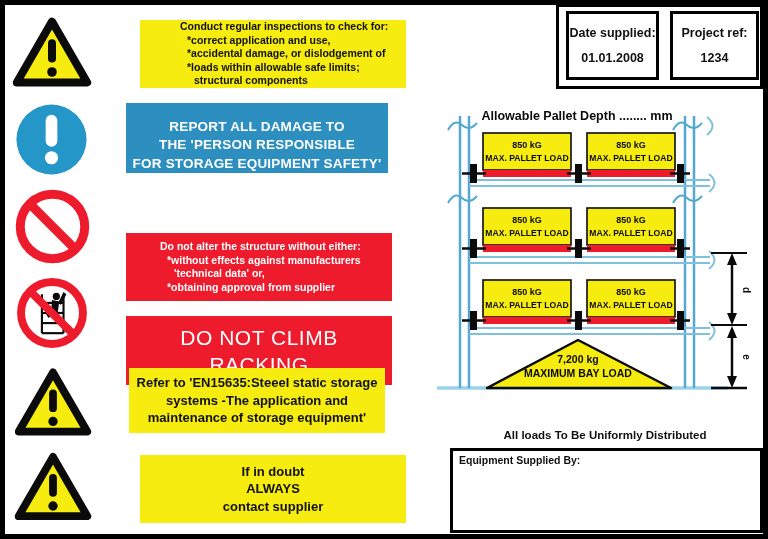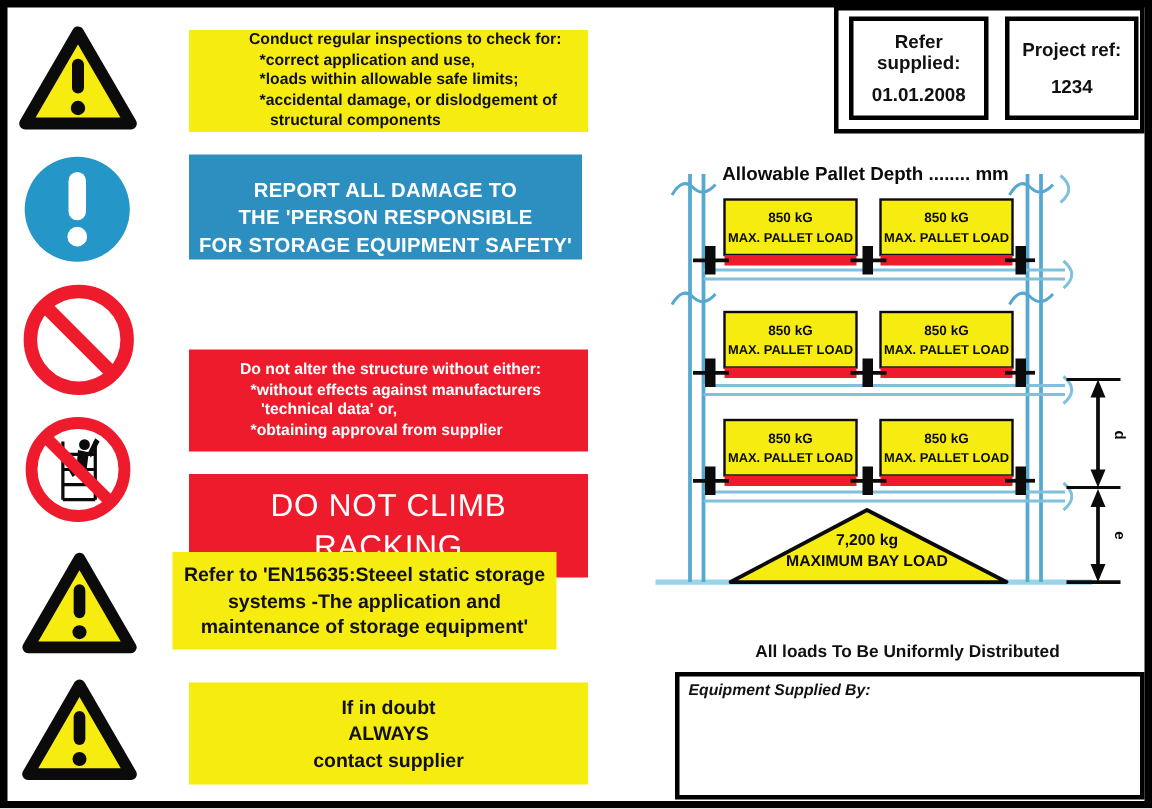--- a/index.html
+++ b/index.html
@@ -11,21 +11,21 @@
     --beam:#7FC0DC;
     --ground:#9AD3EA;
   }
   html,body{margin:0;padding:0;background:#fff;}
   body{font-family:"Liberation Sans","DejaVu Sans",sans-serif;color:var(--ink);}
   .sheet{position:relative;width:768px;height:539px;background:#fff;overflow:hidden;}
   .frame{position:absolute;inset:0;border:5px solid #000;pointer-events:none;z-index:30;}
   .abs{position:absolute;}
   
   .notice{position:absolute;display:flex;flex-direction:column;justify-content:center;box-sizing:border-box;}
-  .n-yellow{background:var(--yellow);color:#111;}
+  .n-yellow{background:var(--yellow);color:#111;margin-left:14px;}
   .n-blue{background:var(--blue);color:#fff;}
   .n-red{background:var(--red);color:#fff;margin-top:38px;}
   .bullets{font-size:10.5px;line-height:13.5px;font-weight:600;text-align:left;}
   .bullets .ln{white-space:nowrap;}
   .ind1{padding-left:7px;}
   .ind2{padding-left:14px;}
   .center-lines{text-align:center;}
   .report-txt{font-size:13.5px;line-height:18.5px;font-weight:700;letter-spacing:.2px;}
   .climb-txt{font-size:21px;line-height:27px;font-weight:400;letter-spacing:.5px;}
   .refer-txt{font-size:13px;line-height:17.5px;font-weight:600;}
@@ -90,22 +90,22 @@
 
   <svg class="abs" style="left:14px;top:450px;" width="78" height="73" viewBox="0 0 100 90">
     <path d="M50 7 L94 83 L6 83 Z" fill="var(--yellow)" stroke="#0b0b0b" stroke-width="10" stroke-linejoin="round"></path>
     <rect x="45" y="29" width="10" height="29" rx="5" fill="#0b0b0b"></rect>
     <circle cx="50" cy="70" r="6" fill="#0b0b0b"></circle>
   </svg>
 
   <div class="notice n-yellow bullets" style="left:126px;top:20px;width:266px;height:68px;padding-left:40px;">
     <div class="ln">Conduct regular inspections to check for:</div>
     <div class="ln ind1">*correct application and use,</div>
+    <div class="ln ind1">*accidental damage, or dislodgement of</div>
     <div class="ln ind1">*loads within allowable safe limits;</div>
-    <div class="ln ind1">*accidental damage, or dislodgement of</div>
     <div class="ln ind2">structural components</div>
   </div>
 
   <div class="notice n-blue center-lines report-txt" style="left:126px;top:103px;width:262px;height:70px;justify-content:flex-end;">
     <div>REPORT ALL DAMAGE TO</div>
     <div>THE 'PERSON RESPONSIBLE</div>
     <div>FOR STORAGE EQUIPMENT SAFETY'</div>
   </div>
 
   <div class="notice n-red bullets" style="left:126px;top:195px;width:266px;height:68px;padding-left:34px;">
@@ -127,21 +127,21 @@
   </div>
 
   <div class="notice n-yellow center-lines refer-txt" style="left:126px;top:455px;width:266px;height:68px;">
     <div>If in doubt</div>
     <div>ALWAYS</div>
     <div>contact supplier</div>
   </div>
 
   <div class="hdr-outer" style="left:556px;top:4px;width:207px;height:85px;"></div>
   <div class="hdr-box" style="left:566px;top:11px;width:93px;height:69px;">
-    <div>Refer supplied:</div>
+    <div>Date supplied:</div>
     <div>01.01.2008</div>
   </div>
   <div class="hdr-box" style="left:670px;top:11px;width:89px;height:69px;">
     <div>Project ref:</div>
     <div>1234</div>
   </div>
 
   <svg class="abs" style="left:430px;top:95px;" width="338" height="300" viewBox="430 95 338 300">
 
     <line x1="437" y1="388" x2="728" y2="388" stroke="var(--ground)" stroke-width="3.5"></line>
@@ -252,16 +252,16 @@
         <polygon points="732,388 727,376 737,376"></polygon>
     </g>
     <text x="743" y="290" font-size="10" font-weight="700" fill="#0b0b0b" text-anchor="middle" transform="rotate(90 743 290)">d</text>
     <text x="743" y="357" font-size="10" font-weight="700" fill="#0b0b0b" text-anchor="middle" transform="rotate(90 743 357)">e</text>
 
     <text x="577" y="120" font-size="12.5" font-weight="600" fill="#0b0b0b" text-anchor="middle">Allowable Pallet Depth  ........ mm</text>
   </svg>
 
   <div class="uniform" style="left:440px;top:429px;width:330px;">All loads To Be Uniformly Distributed</div>
 
-  <div class="equip" style="left:450px;top:448px;width:313px;height:85px;font-style:italic;">
+  <div class="equip" style="left:450px;top:448px;width:313px;height:85px;">
     <div class="lbl">Equipment Supplied By:</div>
   </div>
 </div>
 
 </body></html>

